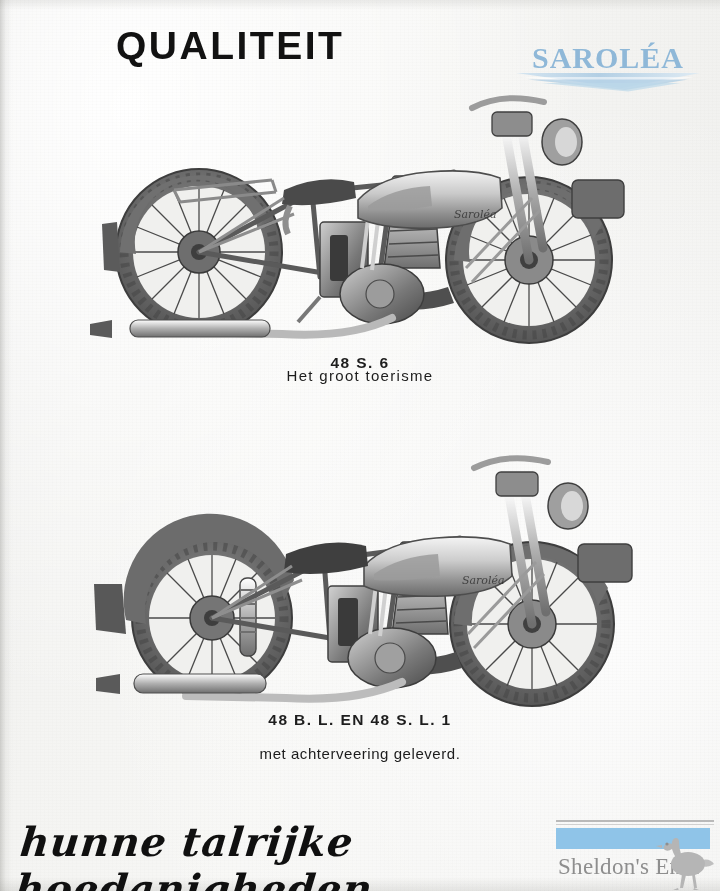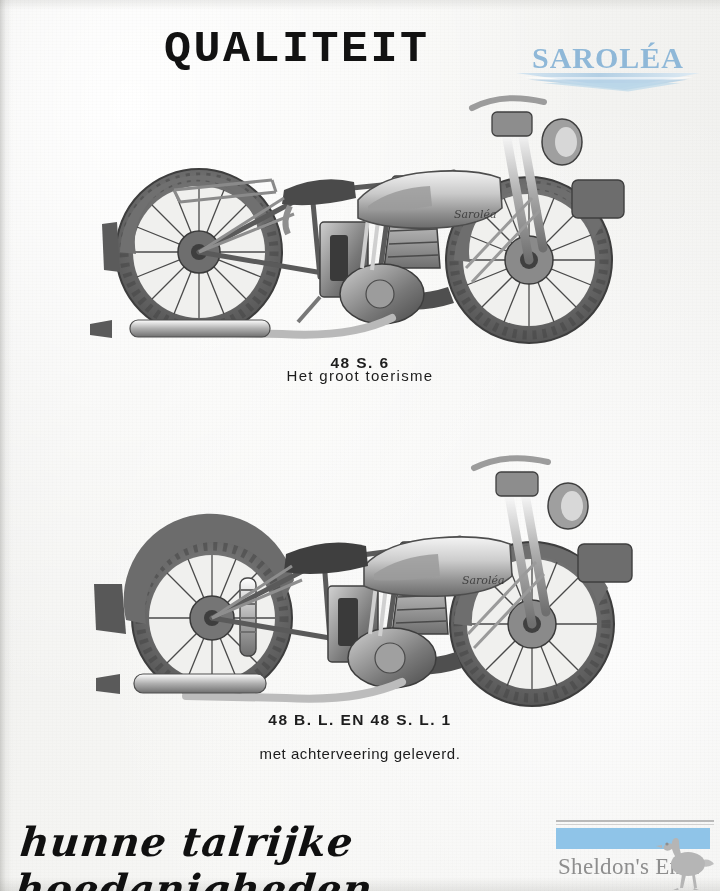--- a/index.html
+++ b/index.html
@@ -32,22 +32,22 @@
     position:absolute;left:0;top:0;width:720px;height:10px;pointer-events:none;
     background:linear-gradient(180deg, rgba(130,130,125,.14) 0%, rgba(255,255,255,0) 100%);
   }
   #edge-bottom{
     position:absolute;left:0;bottom:0;width:720px;height:14px;pointer-events:none;
     background:linear-gradient(0deg, rgba(120,120,115,.16) 0%, rgba(255,255,255,0) 100%);
   }
 
   .title{
     position:absolute;left:116px;top:24px;
-    font-size:45px;font-weight:bold;letter-spacing:2.5px;
-    color:#121212;font-family:Liberation Mono, monospace;margin-left:48px;
+    font-size:39px;font-weight:bold;letter-spacing:2.5px;
+    color:#121212;font-family:Liberation Sans, sans-serif;
   }
 
   .logo{position:absolute;left:512px;top:32px;width:192px;height:62px;}
 
   .moto{position:absolute;}
   #moto-1{left:62px;top:72px;width:600px;height:280px;}
   #moto-2{left:62px;top:428px;width:600px;height:280px;}
 
   .cap{position:absolute;width:720px;text-align:center;color:#1d1d1d;}
   .cap-model{font-size:15.5px;font-weight:bold;letter-spacing:1.4px;}

